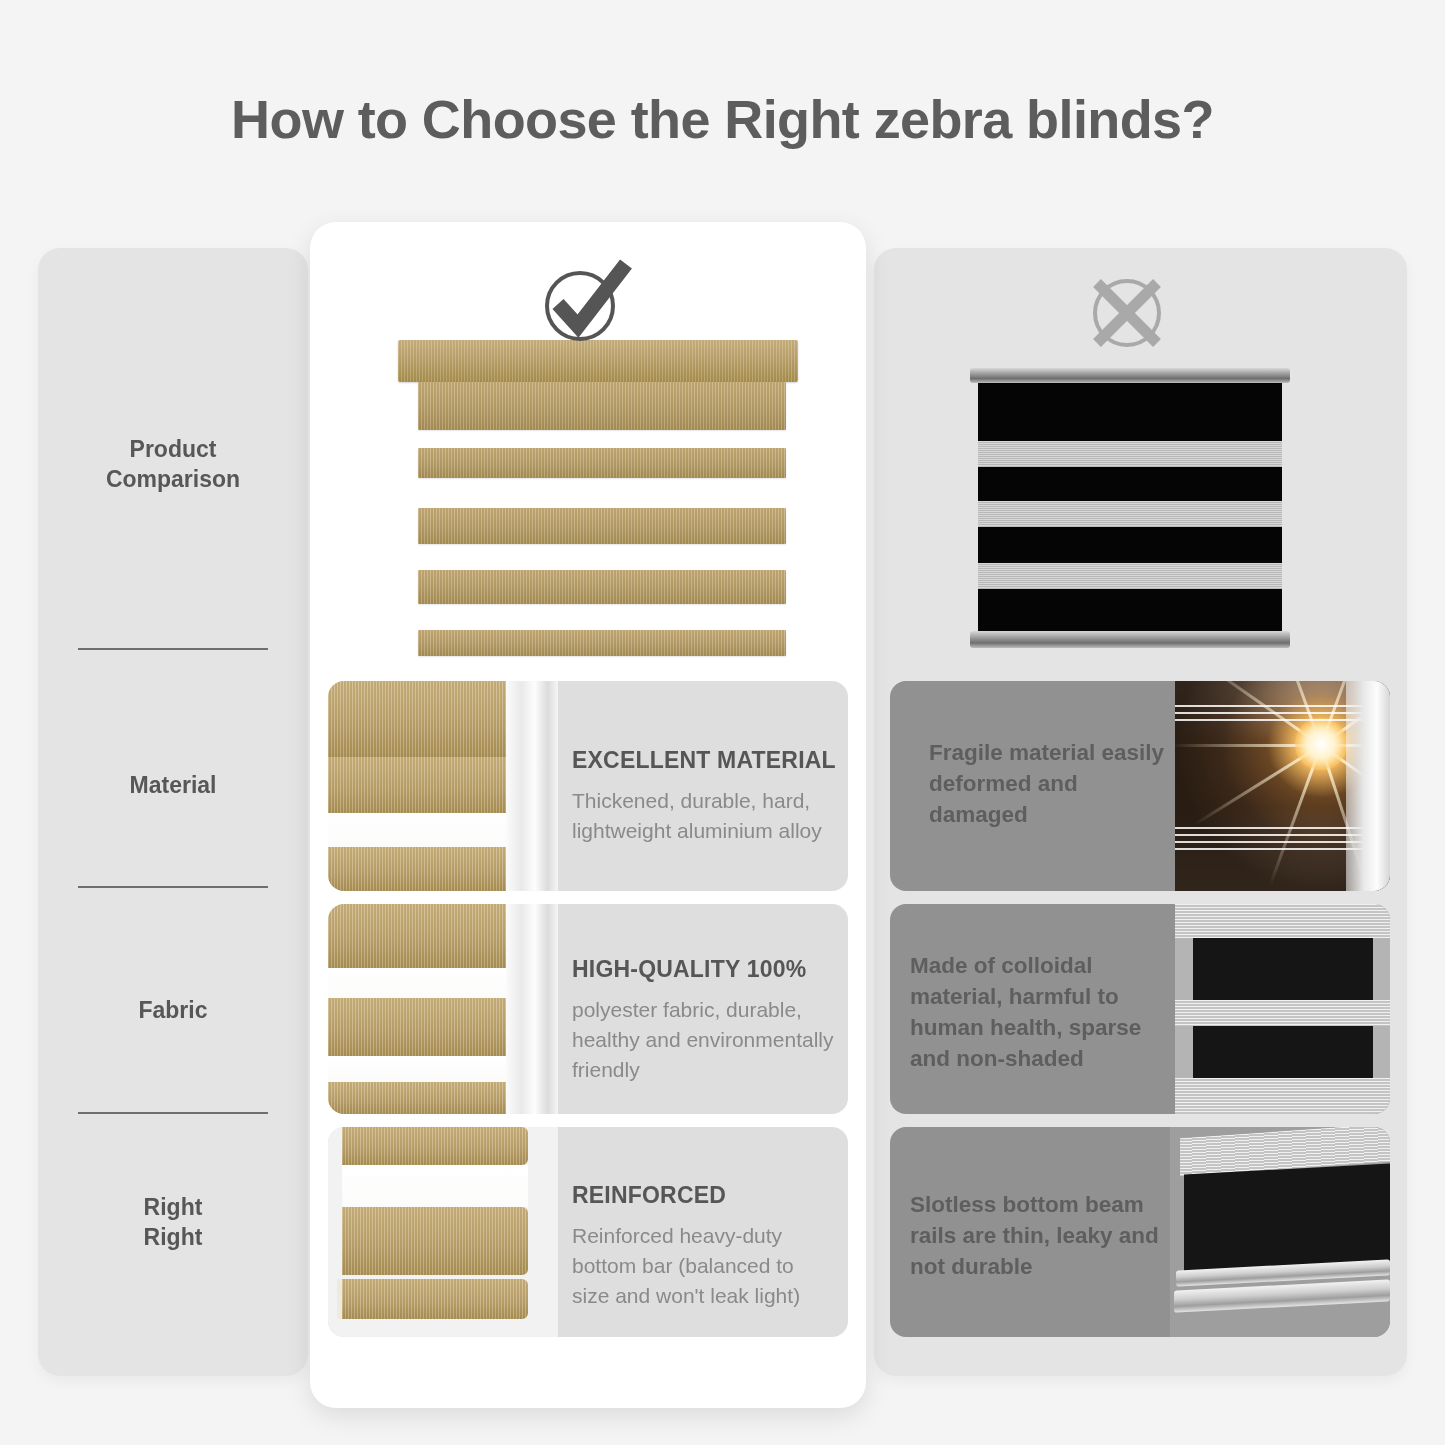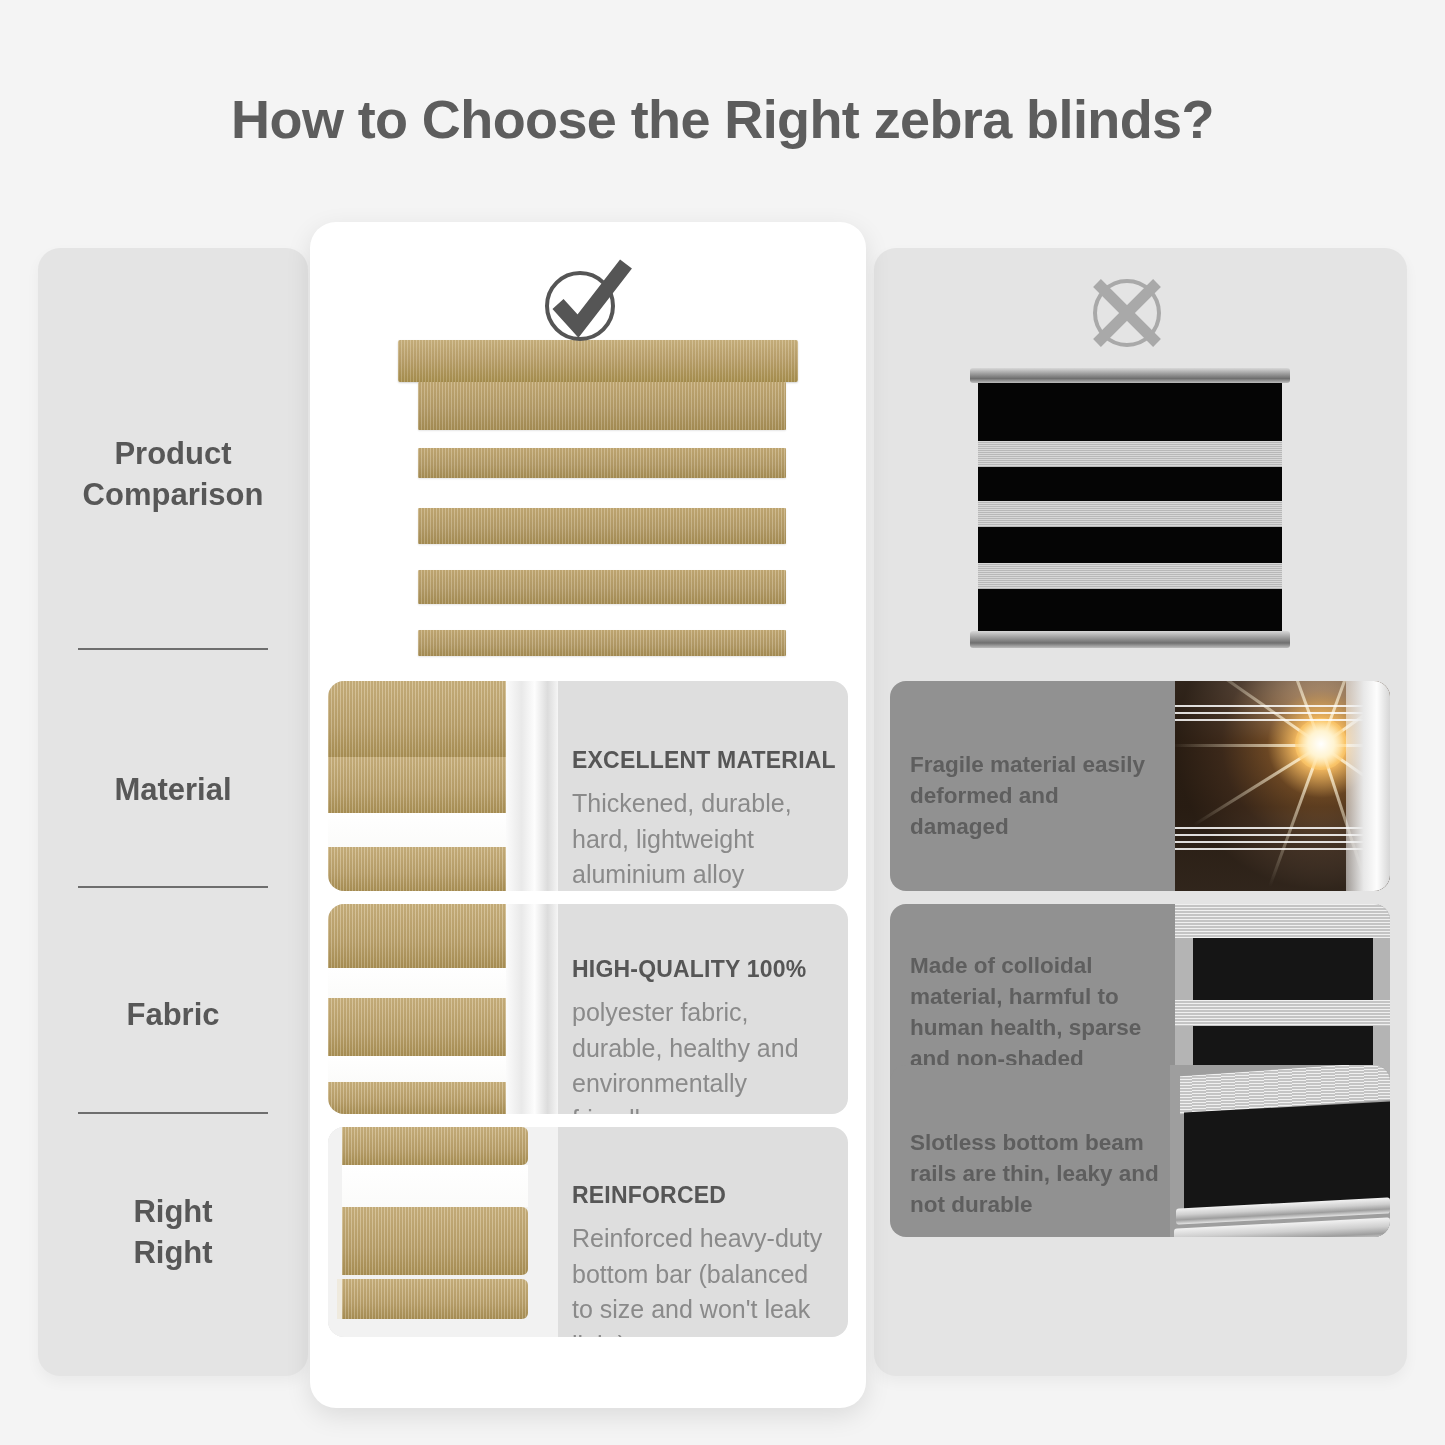--- a/index.html
+++ b/index.html
@@ -60,21 +60,21 @@
     box-shadow: 0 8px 26px rgba(0,0,0,0.10);
     z-index: 5;
   }
 
   
   .side-label {
     position: absolute;
     left: 38px;
     width: 270px;
     text-align: center;
-    font-size: 31px;
+    font-size: 23px;
     font-weight: bold;
     color: #575757;
     line-height: 1.32;
   }
   .side-divider {
     position: absolute;
     left: 78px;
     width: 190px;
     height: 2px;
     background: #6e6e6e;
@@ -181,21 +181,21 @@
   .card-text-bad  { left: 20px; }
 
   .feat-title {
     font-size: 23px;
     font-weight: bold;
     color: #565656;
     letter-spacing: 0.2px;
     margin: 0 0 12px 0;
   }
   .feat-body {
-    font-size: 25px;
+    font-size: 21px;
     color: #8a8a8a;
     line-height: 1.42;
     margin: 0;
     max-width: 262px;
   }
   .bad-text {
     font-size: 22.5px;
     font-weight: bold;
     color: #5e5e5e;
     line-height: 1.38;
@@ -369,21 +369,21 @@
     <div class="tan-slat" style="top:166px; height:44px;"></div>
     <div class="tan-frame"></div>
   </div>
   <div class="card-text card-text-good" style="top:66px;">
     <p class="feat-title">EXCELLENT MATERIAL</p>
     <p class="feat-body">Thickened, durable, hard, lightweight aluminium alloy</p>
   </div>
 </div>
 
 <div class="card card-bad" style="top:681px; height:210px;">
-  <div class="card-text card-text-bad" style="top:68px;">
+  <div class="card-text card-text-bad" style="top:56px;margin-left:19px;">
     <p class="bad-text">Fragile material easily deformed and damaged</p>
   </div>
   <div class="img-bad">
     <div class="sun-scene">
       <div class="sun-ray" style="transform:rotate(0deg);"></div>
       <div class="sun-ray" style="transform:rotate(35deg);"></div>
       <div class="sun-ray" style="transform:rotate(72deg);"></div>
       <div class="sun-ray" style="transform:rotate(110deg);"></div>
       <div class="sun-ray" style="transform:rotate(148deg);"></div>
       <div class="sun-ray" style="transform:rotate(180deg);"></div>
@@ -440,21 +440,21 @@
     <div class="tan-gap" style="top:38px;  height:42px; left:14px; width:186px;"></div>
     <div class="tan-slat" style="top:80px;  height:68px; left:14px; width:186px;"></div>
     <div class="tan-slat" style="top:152px; height:40px; left:14px; width:186px; box-shadow:-5px 0 0 #efeade;"></div>
   </div>
   <div class="card-text card-text-good" style="top:55px;">
     <p class="feat-title">REINFORCED</p>
     <p class="feat-body">Reinforced heavy-duty bottom bar (balanced to size and won't leak light)</p>
   </div>
 </div>
 
-<div class="card card-bad" style="top:1065px; height:172px;">
+<div class="card card-bad" style="top:1127px; height:210px;">
   <div class="card-text card-text-bad" style="top:62px;">
     <p class="bad-text">Slotless bottom beam rails are thin, leaky and not durable</p>
   </div>
   <div class="img-bad" style="width:220px;">
     <div class="zebra-bad" style="background:#9e9e9e;">
       <div class="zb-mesh" style="left:10px; top:4px; width:210px; height:38px; transform:skewY(-4deg);"></div>
       <div class="zb-dark" style="left:14px; top:42px; width:206px; height:98px; transform:skewY(-3deg);"></div>
       <div class="rail-bad" style="left:6px; top:138px; width:214px; height:16px; transform:skewY(-3deg);"></div>
       <div class="rail-bad" style="left:4px; top:158px; width:216px; height:22px; transform:skewY(-3deg);"></div>
     </div>

